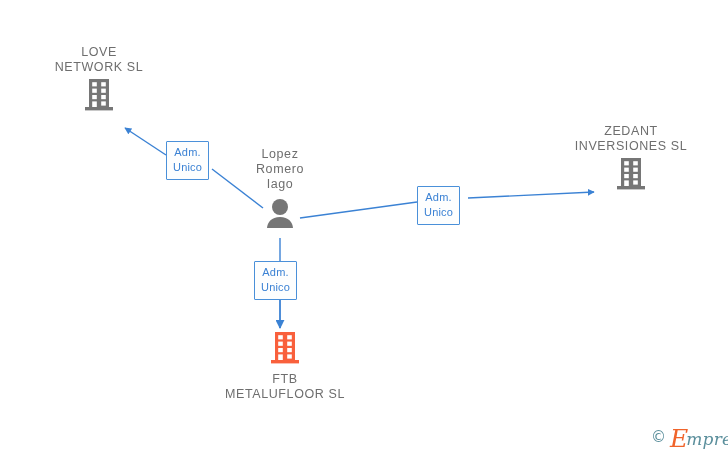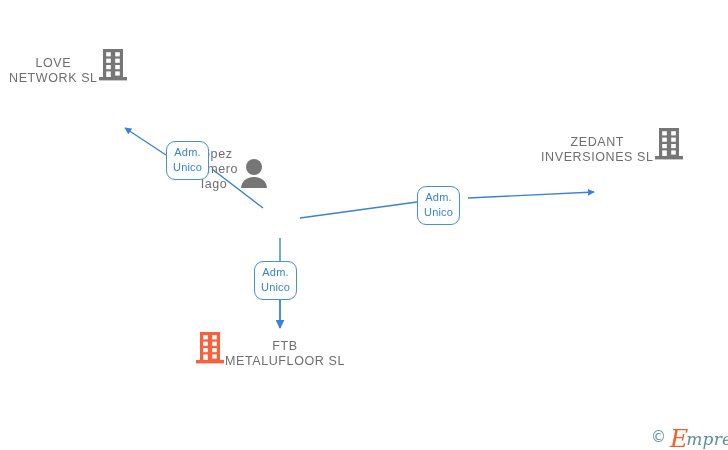--- a/index.html
+++ b/index.html
@@ -26,22 +26,22 @@
     position: absolute;
     left: 0;
     top: 0;
     width: 728px;
     height: 450px;
     pointer-events: none;
   }
   .node {
     position: absolute;
     display: flex;
-    flex-direction: row;
-    align-items: flex-end;
+    flex-direction: column;
+    align-items: center;
     width: 180px;
   }
   .node-label {
     font-size: 12.5px;
     line-height: 15px;
     color: #6e6e6e;
     text-align: center;
     letter-spacing: 0.6px;
     white-space: pre-line;
   }
@@ -49,21 +49,21 @@
     margin-top: 3px;
   }
   .node-icon {
     display: block;
     margin-top: 3px;
   }
   .edge-label {
     position: absolute;
     box-sizing: border-box;
     border: 1px solid #4a90d9;
-    border-radius: 9px;
+    border-radius: 1px;
     background: #fdfefe;
     color: #3b82d4;
     font-size: 11px;
     line-height: 15px;
     text-align: center;
     padding: 3px 6px 4px 6px;
     white-space: pre-line;
     letter-spacing: 0.2px;
   }
   #footer-logo {

